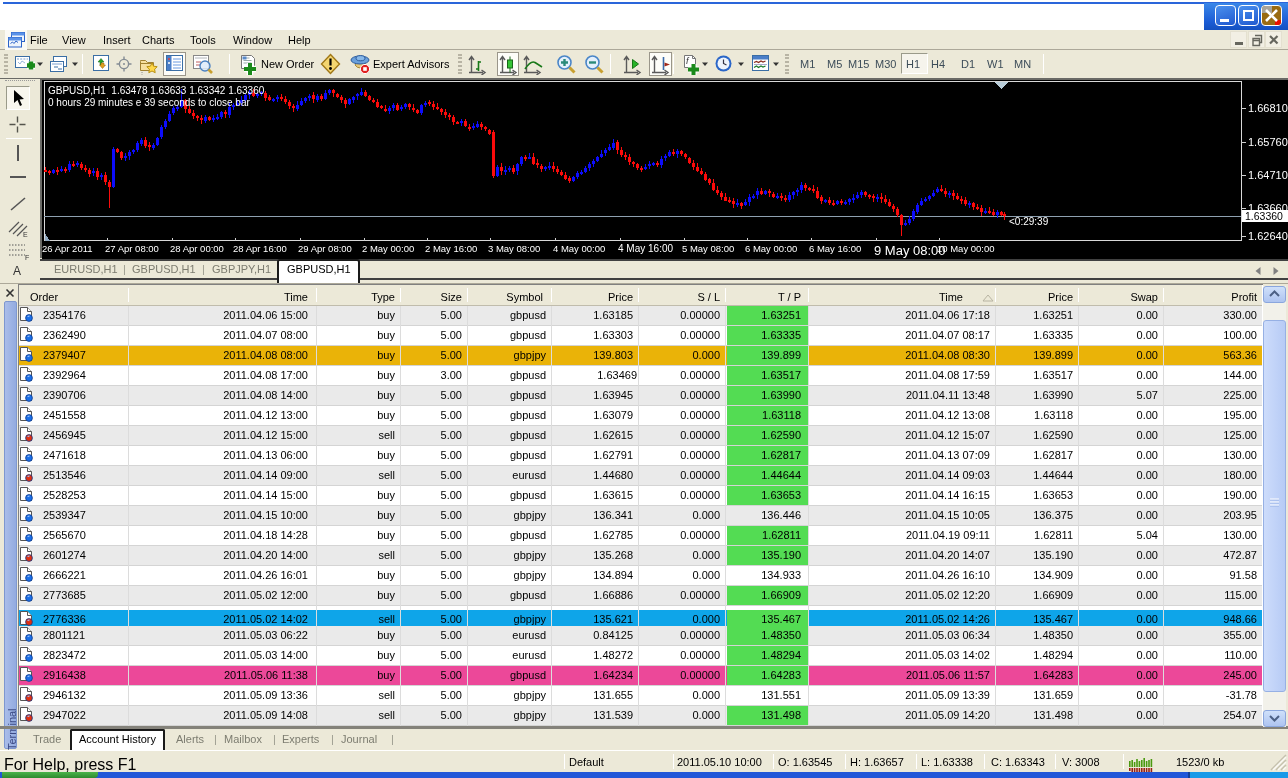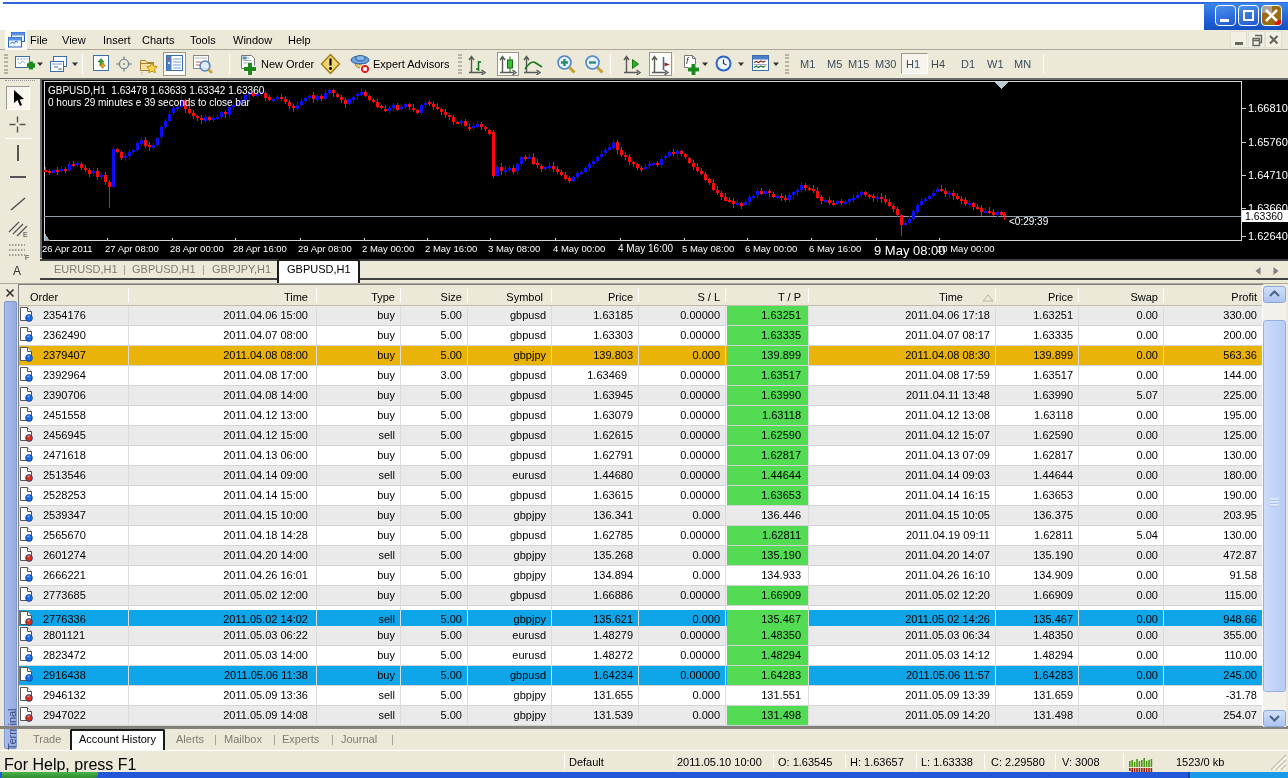--- a/index.html
+++ b/index.html
@@ -861,21 +861,21 @@
     <div class="cr" style="left:299px;width:77px">buy</div>
     <div class="cr" style="left:383px;width:60px">5.00</div>
     <div class="cr" style="left:450px;width:77px">gbpusd</div>
     <div class="cr" style="left:534px;width:80px">1.63303</div>
     <div class="cr" style="left:621px;width:80px">0.00000</div>
     <div style="position:absolute;left:708px;top:0;width:81px;height:19px;background:#53dc53"></div>
     <div class="cr" style="left:708px;width:74px">1.63335</div>
     <div class="cr" style="left:791px;width:180px">2011.04.07 08:17</div>
     <div class="cr" style="left:978px;width:76px">1.63335</div>
     <div class="cr" style="left:1061px;width:78px">0.00</div>
-    <div class="cr" style="left:1146px;width:92px">200.00</div>
+    <div class="cr" style="left:1146px;width:92px">100.00</div>
   </div>
 <div class="row" style="top:346px;background:#eab308">
     <div class="ic" style="left:5px;top:2px"><svg width="14" height="16" viewBox="0 0 14 16">
         <path d="M1.5 1.5 h7 l4 4 v9 h-11 z" fill="#fff" stroke="#555"></path>
         <path d="M8.5 1.5 v4 h4" fill="#fdfdfd" stroke="#555"></path>
         <circle cx="10" cy="12" r="3.4" fill="#1a6fe8" stroke="#123a8a" stroke-width="0.8"></circle>
         <path d="M8 10.4 a3.4 3.4 0 0 1 2.6 -0.9 l-0.4 1.8 z" fill="#9cc6ff" opacity="0.9"></path>
       </svg></div>
     <div class="cl" style="left:24px;width:80px">2379407</div>
     <div class="cr" style="left:111px;width:178px">2011.04.08 08:00</div>
@@ -896,21 +896,21 @@
         <path d="M1.5 1.5 h7 l4 4 v9 h-11 z" fill="#fff" stroke="#555"></path>
         <path d="M8.5 1.5 v4 h4" fill="#fdfdfd" stroke="#555"></path>
         <circle cx="10" cy="12" r="3.4" fill="#1a6fe8" stroke="#123a8a" stroke-width="0.8"></circle>
         <path d="M8 10.4 a3.4 3.4 0 0 1 2.6 -0.9 l-0.4 1.8 z" fill="#9cc6ff" opacity="0.9"></path>
       </svg></div>
     <div class="cl" style="left:24px;width:80px">2392964</div>
     <div class="cr" style="left:111px;width:178px">2011.04.08 17:00</div>
     <div class="cr" style="left:299px;width:77px">buy</div>
     <div class="cr" style="left:383px;width:60px">3.00</div>
     <div class="cr" style="left:450px;width:77px">gbpusd</div>
-    <div class="cr" style="left:510px;width:98px">1.63469</div>
+    <div class="cr" style="left:534px;width:84px">1.63469</div>
     <div class="cr" style="left:621px;width:80px">0.00000</div>
     <div style="position:absolute;left:708px;top:0;width:81px;height:19px;background:#53dc53"></div>
     <div class="cr" style="left:708px;width:74px">1.63517</div>
     <div class="cr" style="left:791px;width:180px">2011.04.08 17:59</div>
     <div class="cr" style="left:978px;width:76px">1.63517</div>
     <div class="cr" style="left:1061px;width:78px">0.00</div>
     <div class="cr" style="left:1146px;width:92px">144.00</div>
   </div>
 <div class="row" style="top:386px;background:#eaeaea">
     <div class="ic" style="left:5px;top:2px"><svg width="14" height="16" viewBox="0 0 14 16">
@@ -1167,21 +1167,21 @@
         <path d="M1.5 1.5 h7 l4 4 v9 h-11 z" fill="#fff" stroke="#555"></path>
         <path d="M8.5 1.5 v4 h4" fill="#fdfdfd" stroke="#555"></path>
         <circle cx="10" cy="12" r="3.4" fill="#1a6fe8" stroke="#123a8a" stroke-width="0.8"></circle>
         <path d="M8 10.4 a3.4 3.4 0 0 1 2.6 -0.9 l-0.4 1.8 z" fill="#9cc6ff" opacity="0.9"></path>
       </svg></div>
     <div class="cl" style="left:24px;width:80px">2801121</div>
     <div class="cr" style="left:111px;width:178px">2011.05.03 06:22</div>
     <div class="cr" style="left:299px;width:77px">buy</div>
     <div class="cr" style="left:383px;width:60px">5.00</div>
     <div class="cr" style="left:450px;width:77px">eurusd</div>
-    <div class="cr" style="left:534px;width:80px">1.48279</div>
+    <div class="cr" style="left:534px;width:80px">0.84125</div>
     <div class="cr" style="left:621px;width:80px">0.00000</div>
     <div style="position:absolute;left:708px;top:0;width:81px;height:19px;background:#53dc53"></div>
     <div class="cr" style="left:708px;width:74px">1.48350</div>
     <div class="cr" style="left:791px;width:180px">2011.05.03 06:34</div>
     <div class="cr" style="left:978px;width:76px">1.48350</div>
     <div class="cr" style="left:1061px;width:78px">0.00</div>
     <div class="cr" style="left:1146px;width:92px">355.00</div>
   </div>
 <div class="row" style="top:646px;background:#ffffff">
     <div class="ic" style="left:5px;top:2px"><svg width="14" height="16" viewBox="0 0 14 16">
@@ -1192,26 +1192,26 @@
       </svg></div>
     <div class="cl" style="left:24px;width:80px">2823472</div>
     <div class="cr" style="left:111px;width:178px">2011.05.03 14:00</div>
     <div class="cr" style="left:299px;width:77px">buy</div>
     <div class="cr" style="left:383px;width:60px">5.00</div>
     <div class="cr" style="left:450px;width:77px">eurusd</div>
     <div class="cr" style="left:534px;width:80px">1.48272</div>
     <div class="cr" style="left:621px;width:80px">0.00000</div>
     <div style="position:absolute;left:708px;top:0;width:81px;height:19px;background:#53dc53"></div>
     <div class="cr" style="left:708px;width:74px">1.48294</div>
-    <div class="cr" style="left:791px;width:180px">2011.05.03 14:12</div>
+    <div class="cr" style="left:791px;width:180px">2011.05.03 14:02</div>
     <div class="cr" style="left:978px;width:76px">1.48294</div>
     <div class="cr" style="left:1061px;width:78px">0.00</div>
     <div class="cr" style="left:1146px;width:92px">110.00</div>
   </div>
-<div class="row" style="top:666px;background:#0ea5e9">
+<div class="row" style="top:666px;background:#ec4899">
     <div class="ic" style="left:5px;top:2px"><svg width="14" height="16" viewBox="0 0 14 16">
         <path d="M1.5 1.5 h7 l4 4 v9 h-11 z" fill="#fff" stroke="#555"></path>
         <path d="M8.5 1.5 v4 h4" fill="#fdfdfd" stroke="#555"></path>
         <circle cx="10" cy="12" r="3.4" fill="#1a6fe8" stroke="#123a8a" stroke-width="0.8"></circle>
         <path d="M8 10.4 a3.4 3.4 0 0 1 2.6 -0.9 l-0.4 1.8 z" fill="#9cc6ff" opacity="0.9"></path>
       </svg></div>
     <div class="cl" style="left:24px;width:80px">2916438</div>
     <div class="cr" style="left:111px;width:178px">2011.05.06 11:38</div>
     <div class="cr" style="left:299px;width:77px">buy</div>
     <div class="cr" style="left:383px;width:60px">5.00</div>
@@ -1304,21 +1304,21 @@
 <div class="abs" style="left:341px;top:733px;color:#7c7c70;font-size:11px">Journal</div>
 <div class="abs" style="left:391px;top:733px;color:#9a9a8e;font-size:11px">|</div>
 
 <div class="abs" style="left:0;top:750px;width:1288px;height:22px;background:#ece9d8;border-top:1px solid #fff"></div>
 <div class="abs" style="left:4px;top:756px;font-size:16px">For Help, press F1</div>
 <div style="position:absolute;left:569px;top:756px;font-size:11px">Default</div>
 <div style="position:absolute;left:677px;top:756px;font-size:11px">2011.05.10 10:00</div>
 <div style="position:absolute;left:778px;top:756px;font-size:11px">O: 1.63545</div>
 <div style="position:absolute;left:850px;top:756px;font-size:11px">H: 1.63657</div>
 <div style="position:absolute;left:921px;top:756px;font-size:11px">L: 1.63338</div>
-<div style="position:absolute;left:991px;top:756px;font-size:11px">C: 2.29580</div>
+<div style="position:absolute;left:991px;top:756px;font-size:11px">C: 1.63343</div>
 <div style="position:absolute;left:1062px;top:756px;font-size:11px">V: 3008</div>
 <div style="position:absolute;left:1176px;top:756px;font-size:11px">1523/0 kb</div>
 <div style="position:absolute;left:564px;top:754px;width:1px;height:15px;background:#aca899;border-right:1px solid #fff"></div>
 <div style="position:absolute;left:673px;top:754px;width:1px;height:15px;background:#aca899;border-right:1px solid #fff"></div>
 <div style="position:absolute;left:773px;top:754px;width:1px;height:15px;background:#aca899;border-right:1px solid #fff"></div>
 <div style="position:absolute;left:845px;top:754px;width:1px;height:15px;background:#aca899;border-right:1px solid #fff"></div>
 <div style="position:absolute;left:916px;top:754px;width:1px;height:15px;background:#aca899;border-right:1px solid #fff"></div>
 <div style="position:absolute;left:984px;top:754px;width:1px;height:15px;background:#aca899;border-right:1px solid #fff"></div>
 <div style="position:absolute;left:1055px;top:754px;width:1px;height:15px;background:#aca899;border-right:1px solid #fff"></div>
 <div style="position:absolute;left:1123px;top:754px;width:1px;height:15px;background:#aca899;border-right:1px solid #fff"></div>

